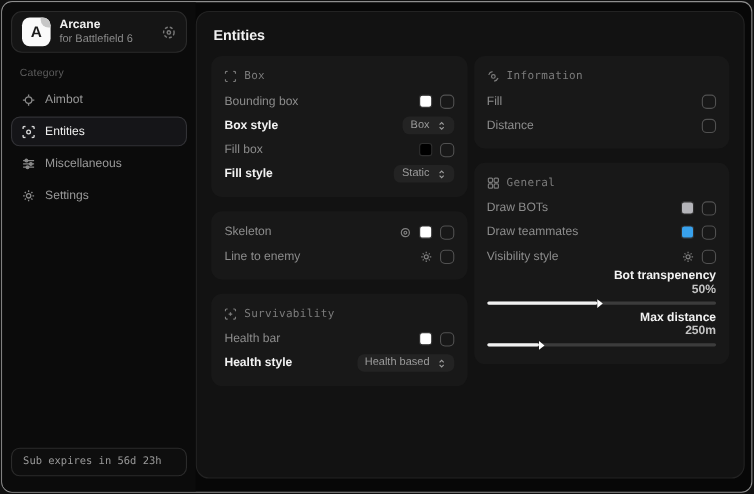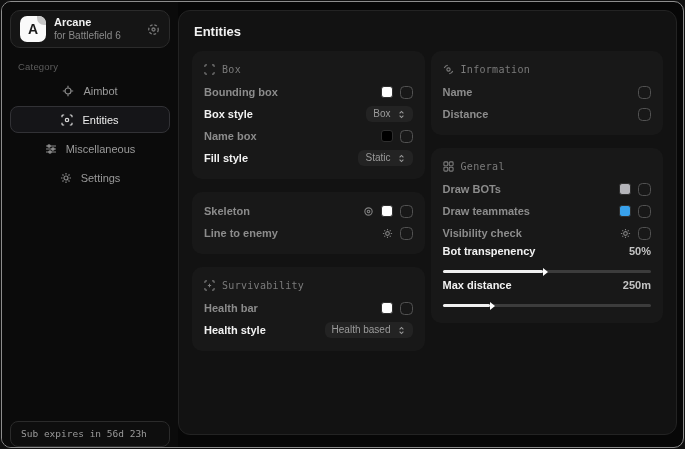--- a/index.html
+++ b/index.html
@@ -28,28 +28,28 @@
   .sb-title-wrap { flex:1; line-height:1.25; }
   .sb-title { font-size:11px; font-weight:bold; color:#f0f0f0; }
   .sb-subtitle { font-size:10px; color:#8a8a8a; }
   .sb-sync { color:#777; display:flex; }
 
   .sb-category { margin:13px 0 5px 16px; font-size:9.5px; color:#5d5d5d; letter-spacing:.2px; }
 
   .nav-item {
     margin:2px 8px; height:27px; border-radius:8px; border:1px solid transparent;
     display:flex; align-items:center; gap:9px; padding:0 9px;
-    color:#9a9a9a; font-size:11px; cursor:default;justify-content:center;
+    color:#9a9a9a; font-size:11px; cursor:default;
   }
   .nav-item .nicon { display:flex; color:#8a8a8a; }
   .nav-item.selected { background:#151518; border-color:#323236; color:#ededed; }
   .nav-item.selected .nicon { color:#d8d8d8; }
 
   .sb-footer {
-    position:absolute; left:8px; right:8px; bottom:0;
+    position:absolute; left:8px; right:8px; bottom:14px;
     border:1px solid #2b2b2b; border-radius:8px; padding:6px 10px 7px; background:#0e0e0e;
   }
   .sb-footer-line1 { font-family:"DejaVu Sans Mono", monospace; font-size:9.5px; color:#9a9a9a; }
   .sb-footer-line2 { font-size:9.5px; font-weight:bold; color:#dedede; margin-top:2px; }
 
   
   .main {
     position:absolute; left:176px; top:8px; right:6px; bottom:12px;
     background:#121212; border:1px solid #232323; border-radius:12px;
     padding:11px 13px;
@@ -60,36 +60,36 @@
   .col { display:flex; flex-direction:column; gap:13px; }
 
   .card { background:#181818; border-radius:10px; padding:8px 12px 10px; }
   .card-header {
     display:flex; align-items:center; gap:7px; height:20px; margin-bottom:2px;
     font-family:"DejaVu Sans Mono", monospace; font-size:10px; color:#7b7b7b; letter-spacing:.3px;
   }
   .card-header .hicon { display:flex; color:#7b7b7b; }
 
   .row { display:flex; align-items:center; justify-content:space-between; min-height:22px; }
-  .row-label { font-size:11px; color:#8c8c8c;font-weight:bold; }
+  .row-label { font-size:11px; color:#8c8c8c; }
   .row-label.bright { color:#f2f2f2; font-weight:bold; }
   .row-right { display:flex; align-items:center; gap:7px; }
 
   .swatch { width:12px; height:12px; border-radius:3px; border:1px solid #2e2e2e; }
   .checkbox { width:13px; height:13px; border:1.5px solid #515151; border-radius:4.5px; background:transparent; }
   .mini-icon { display:flex; color:#7f7f7f; }
 
   .dropdown {
     display:flex; align-items:center; gap:6px; background:#232323; border-radius:6px;
     padding:3px 7px; color:#9b9b9b; font-size:10px; line-height:1;
   }
   .dropdown .dicon { display:flex; color:#9b9b9b; }
 
   .slider-group { margin-top:1px; margin-bottom:6px; }
-  .slider-head { display:flex; align-items:flex-start; justify-content:space-between; min-height:20px; }
+  .slider-head { display:flex; align-items:flex-end; justify-content:space-between; min-height:20px;flex-direction:column; }
   .slider-value { font-size:11px; color:#c3c3c3; font-weight:600;margin-left:16px; }
   .slider-track { position:relative; height:3px; background:#3c3c3c; border-radius:2px; margin-top:5px; }
   .slider-fill { position:relative; height:3px; background:#f0f0f0; border-radius:2px; }
   .slider-fill::after {
     content:""; position:absolute; right:-5px; top:50%; transform:translateY(-50%);
     border-left:5px solid #fff; border-top:4px solid transparent; border-bottom:4px solid transparent;
   }
 
   svg { display:block; }
 </style>
@@ -196,21 +196,21 @@
               <span>Box</span>
               <span class="dicon">
                 <svg width="9" height="9" viewBox="0 0 12 12" fill="none" stroke="currentColor" stroke-width="1.4">
                   <path d="M3.5 4.5L6 2l2.5 2.5M3.5 7.5L6 10l2.5-2.5"></path>
                 </svg>
               </span>
             </span>
           </div>
 
           <div class="row">
-            <span class="row-label">Name box</span>
+            <span class="row-label">Fill box</span>
             <span class="row-right">
               <span class="swatch" style="background: rgb(0, 0, 0);"></span>
               <span class="checkbox"></span>
             </span>
           </div>
 
           <div class="row">
             <span class="row-label bright">Fill style</span>
             <span class="dropdown">
               <span>Static</span>
@@ -294,21 +294,21 @@
             <span class="hicon">
               <svg width="11" height="11" viewBox="0 0 12 12" fill="none" stroke="currentColor" stroke-width="1.2">
                 <circle cx="6" cy="6" r="1.8"></circle>
                 <path d="M1.4 4.4A4.8 4.8 0 015.2 1.3M10.6 7.6a4.8 4.8 0 01-3.8 3.1"></path>
               </svg>
             </span>
             <span>Information</span>
           </div>
 
           <div class="row">
-            <span class="row-label">Name</span>
+            <span class="row-label">Fill</span>
             <span class="row-right">
               <span class="checkbox"></span>
             </span>
           </div>
 
           <div class="row">
             <span class="row-label">Distance</span>
             <span class="row-right">
               <span class="checkbox"></span>
             </span>
@@ -338,21 +338,21 @@
 
           <div class="row">
             <span class="row-label">Draw teammates</span>
             <span class="row-right">
               <span class="swatch" style="background: rgb(56, 161, 236);"></span>
               <span class="checkbox"></span>
             </span>
           </div>
 
           <div class="row">
-            <span class="row-label">Visibility check</span>
+            <span class="row-label">Visibility style</span>
             <span class="row-right">
               <span class="mini-icon">
                 <svg width="11" height="11" viewBox="0 0 12 12" fill="none" stroke="currentColor" stroke-width="1.2">
                   <circle cx="6" cy="6" r="2"></circle>
                   <path d="M6 1v1.5M6 9.5V11M1 6h1.5M9.5 6H11M2.5 2.5l1 1M8.5 8.5l1 1M9.5 2.5l-1 1M3.5 8.5l-1 1"></path>
                 </svg>
               </span>
               <span class="checkbox"></span>
             </span>
           </div>

